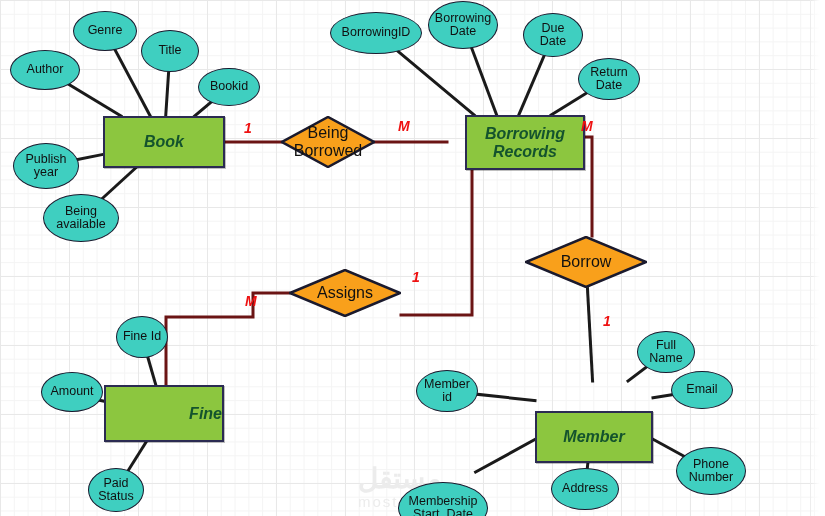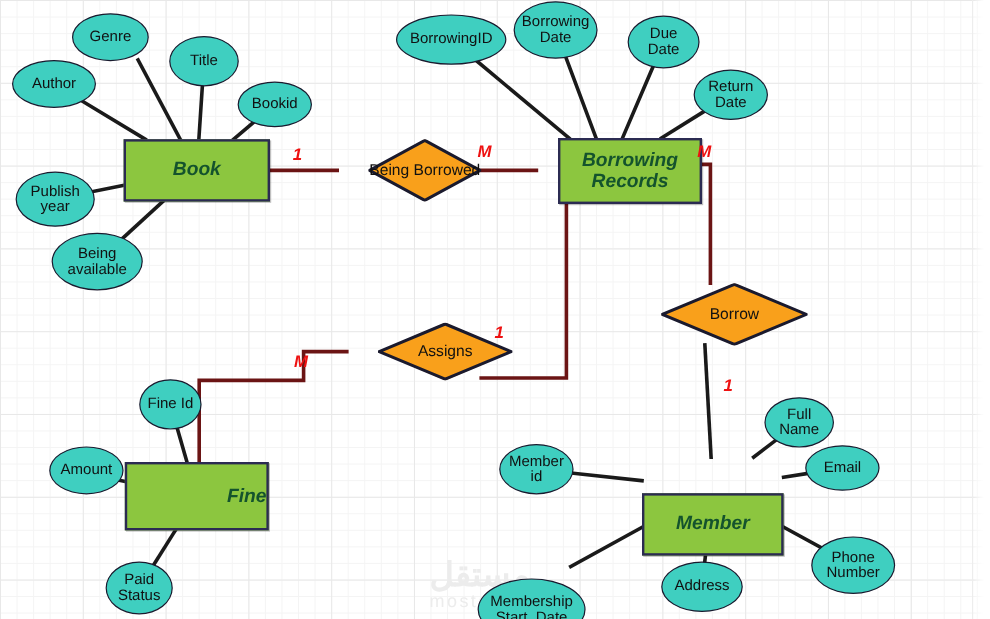--- a/index.html
+++ b/index.html
@@ -53,25 +53,24 @@
     background: #3FCFC0;
     border: 1.5px solid #1a1a2e;
     border-radius: 50%;
     font-size: 12.5px;
     color: #111111;
     line-height: 1.08;
     padding: 0 3px;
   }
   .relationship {
     background: transparent;
-    font-size: 13px;
+    font-size: 16px;
     color: #111111;
     line-height: 1.1;
     z-index: 3;
-    margin-left: 26px;
   }
   .relationship .diamond-shape {
     position: absolute;
     left: 0; top: 0;
     width: 100%; height: 100%;
     background: #F9A01B;
     border: 0;
     transform: none;
     clip-path: polygon(50% 0%, 100% 50%, 50% 100%, 0% 50%);
     z-index: -1;
@@ -168,21 +167,21 @@
       </div>
       <div class="node entity" style="left: 104px; top: 385px; width: 120px; height: 57px; justify-content: flex-end;">
         <span>Fine</span>
       </div>
       <div class="node entity" style="left: 535px; top: 381px; width: 118px; height: 52px; margin-top: 30px;">
         <span>Member</span>
       </div>
       <div class="node attribute" style="left: 10px; top: 50px; width: 70px; height: 40px;">
         <span>Author</span>
       </div>
-      <div class="node attribute" style="left: 60px; top: 11px; width: 64px; height: 40px; text-align: right;">
+      <div class="node attribute" style="left: 73px; top: 11px; width: 64px; height: 40px; text-align: right;">
         <span>Genre</span>
       </div>
       <div class="node attribute" style="left: 141px; top: 30px; width: 58px; height: 42px;">
         <span>Title</span>
       </div>
       <div class="node attribute" style="left: 198px; top: 68px; width: 62px; height: 38px;">
         <span>Bookid</span>
       </div>
       <div class="node attribute" style="left: 13px; top: 143px; width: 66px; height: 46px;">
         <span>Publish year</span>

